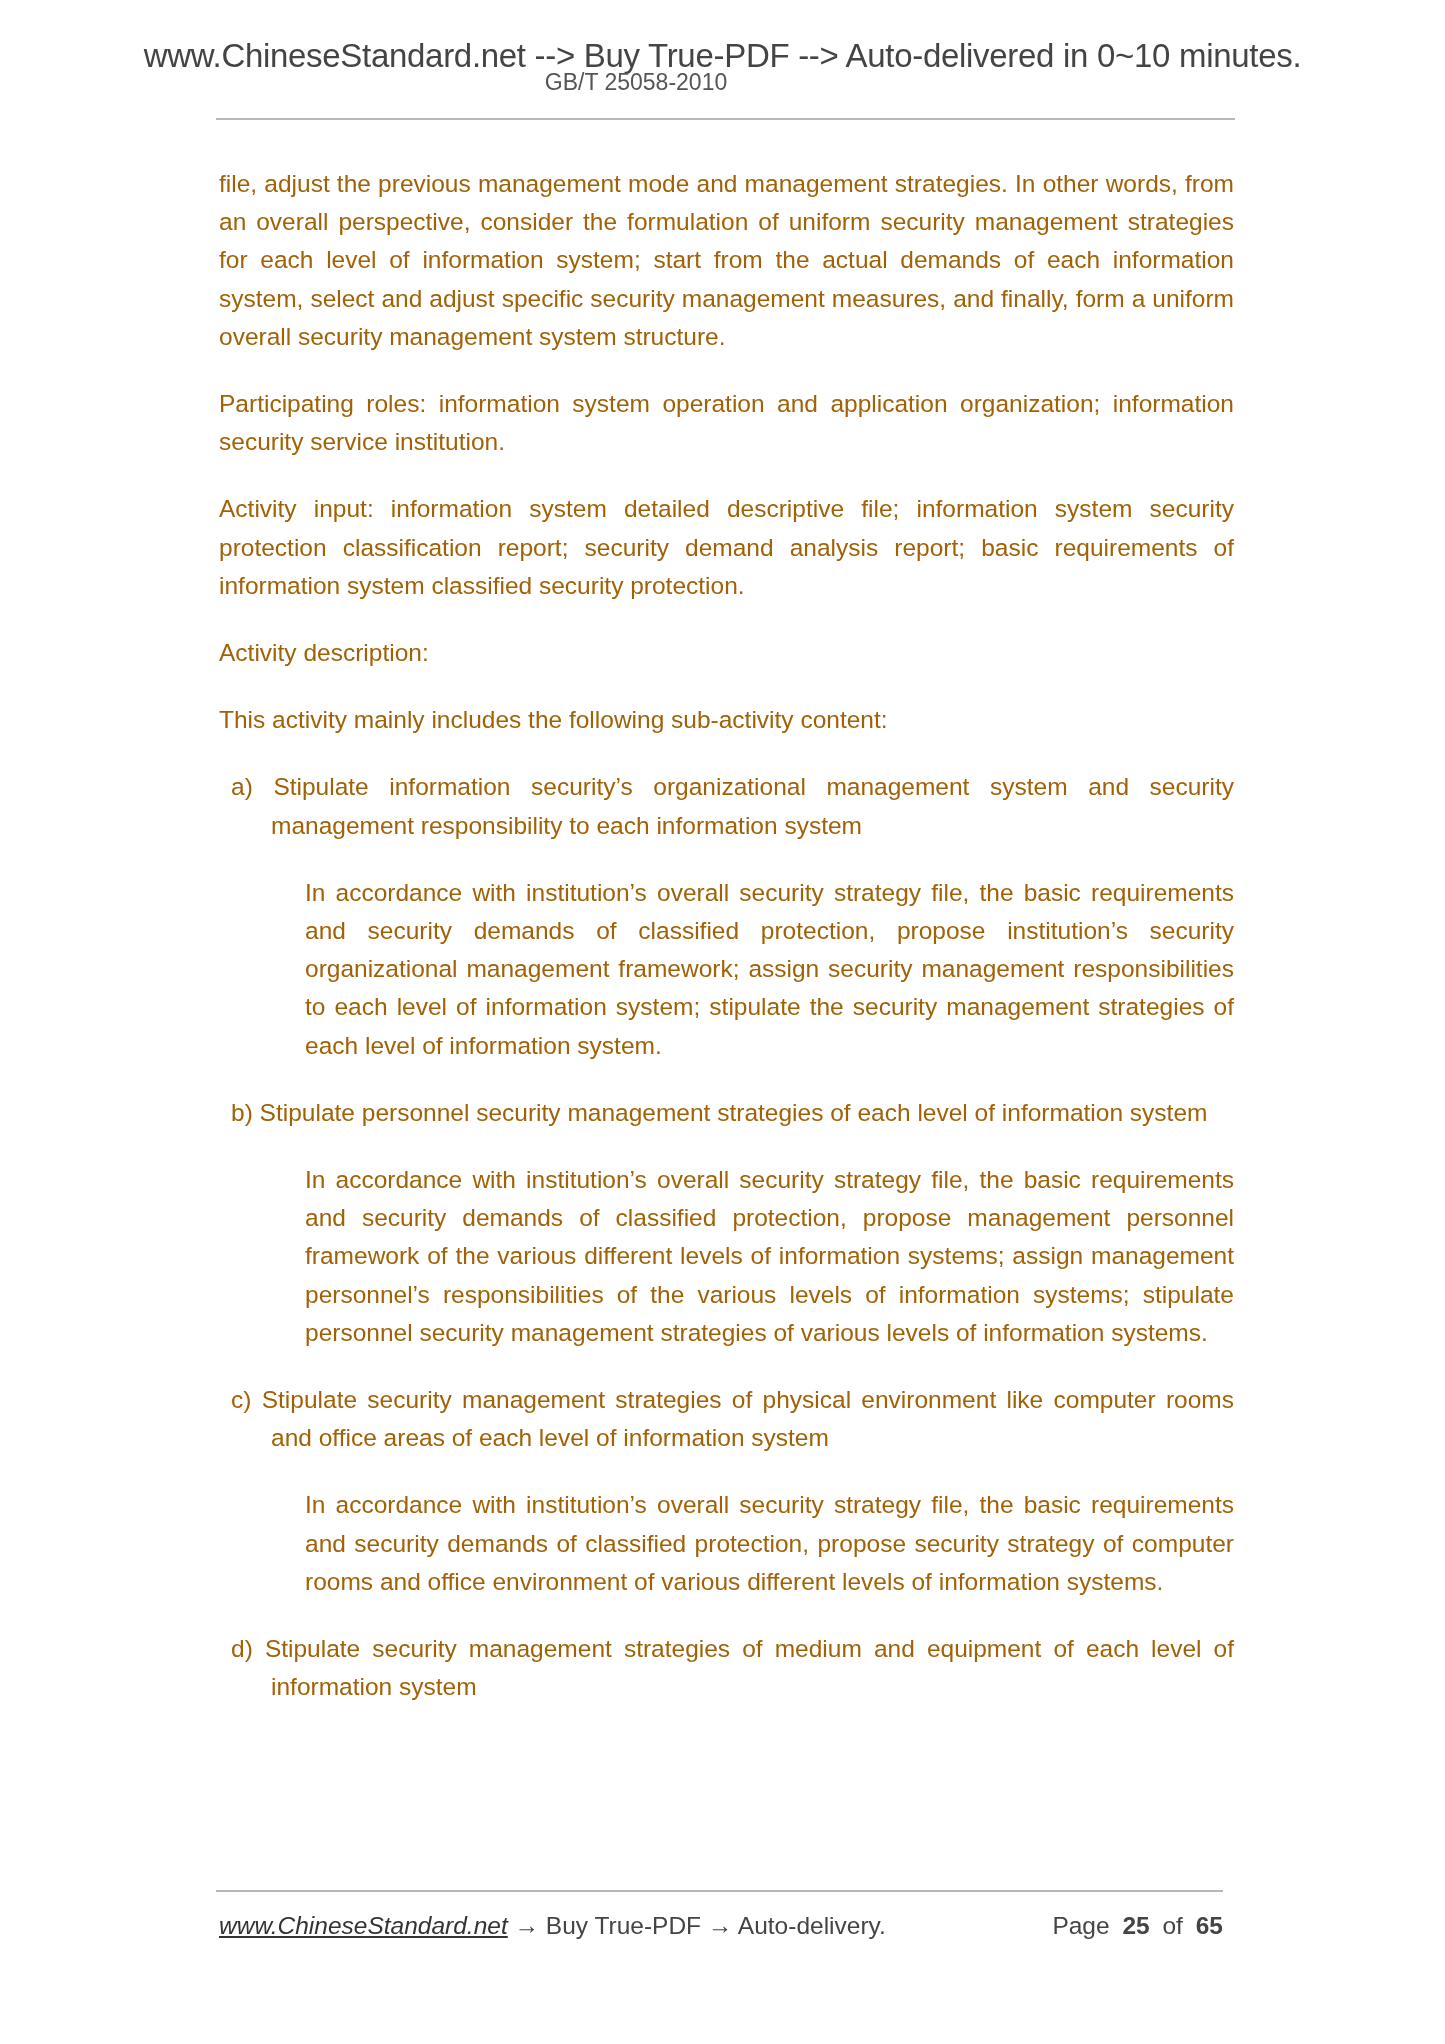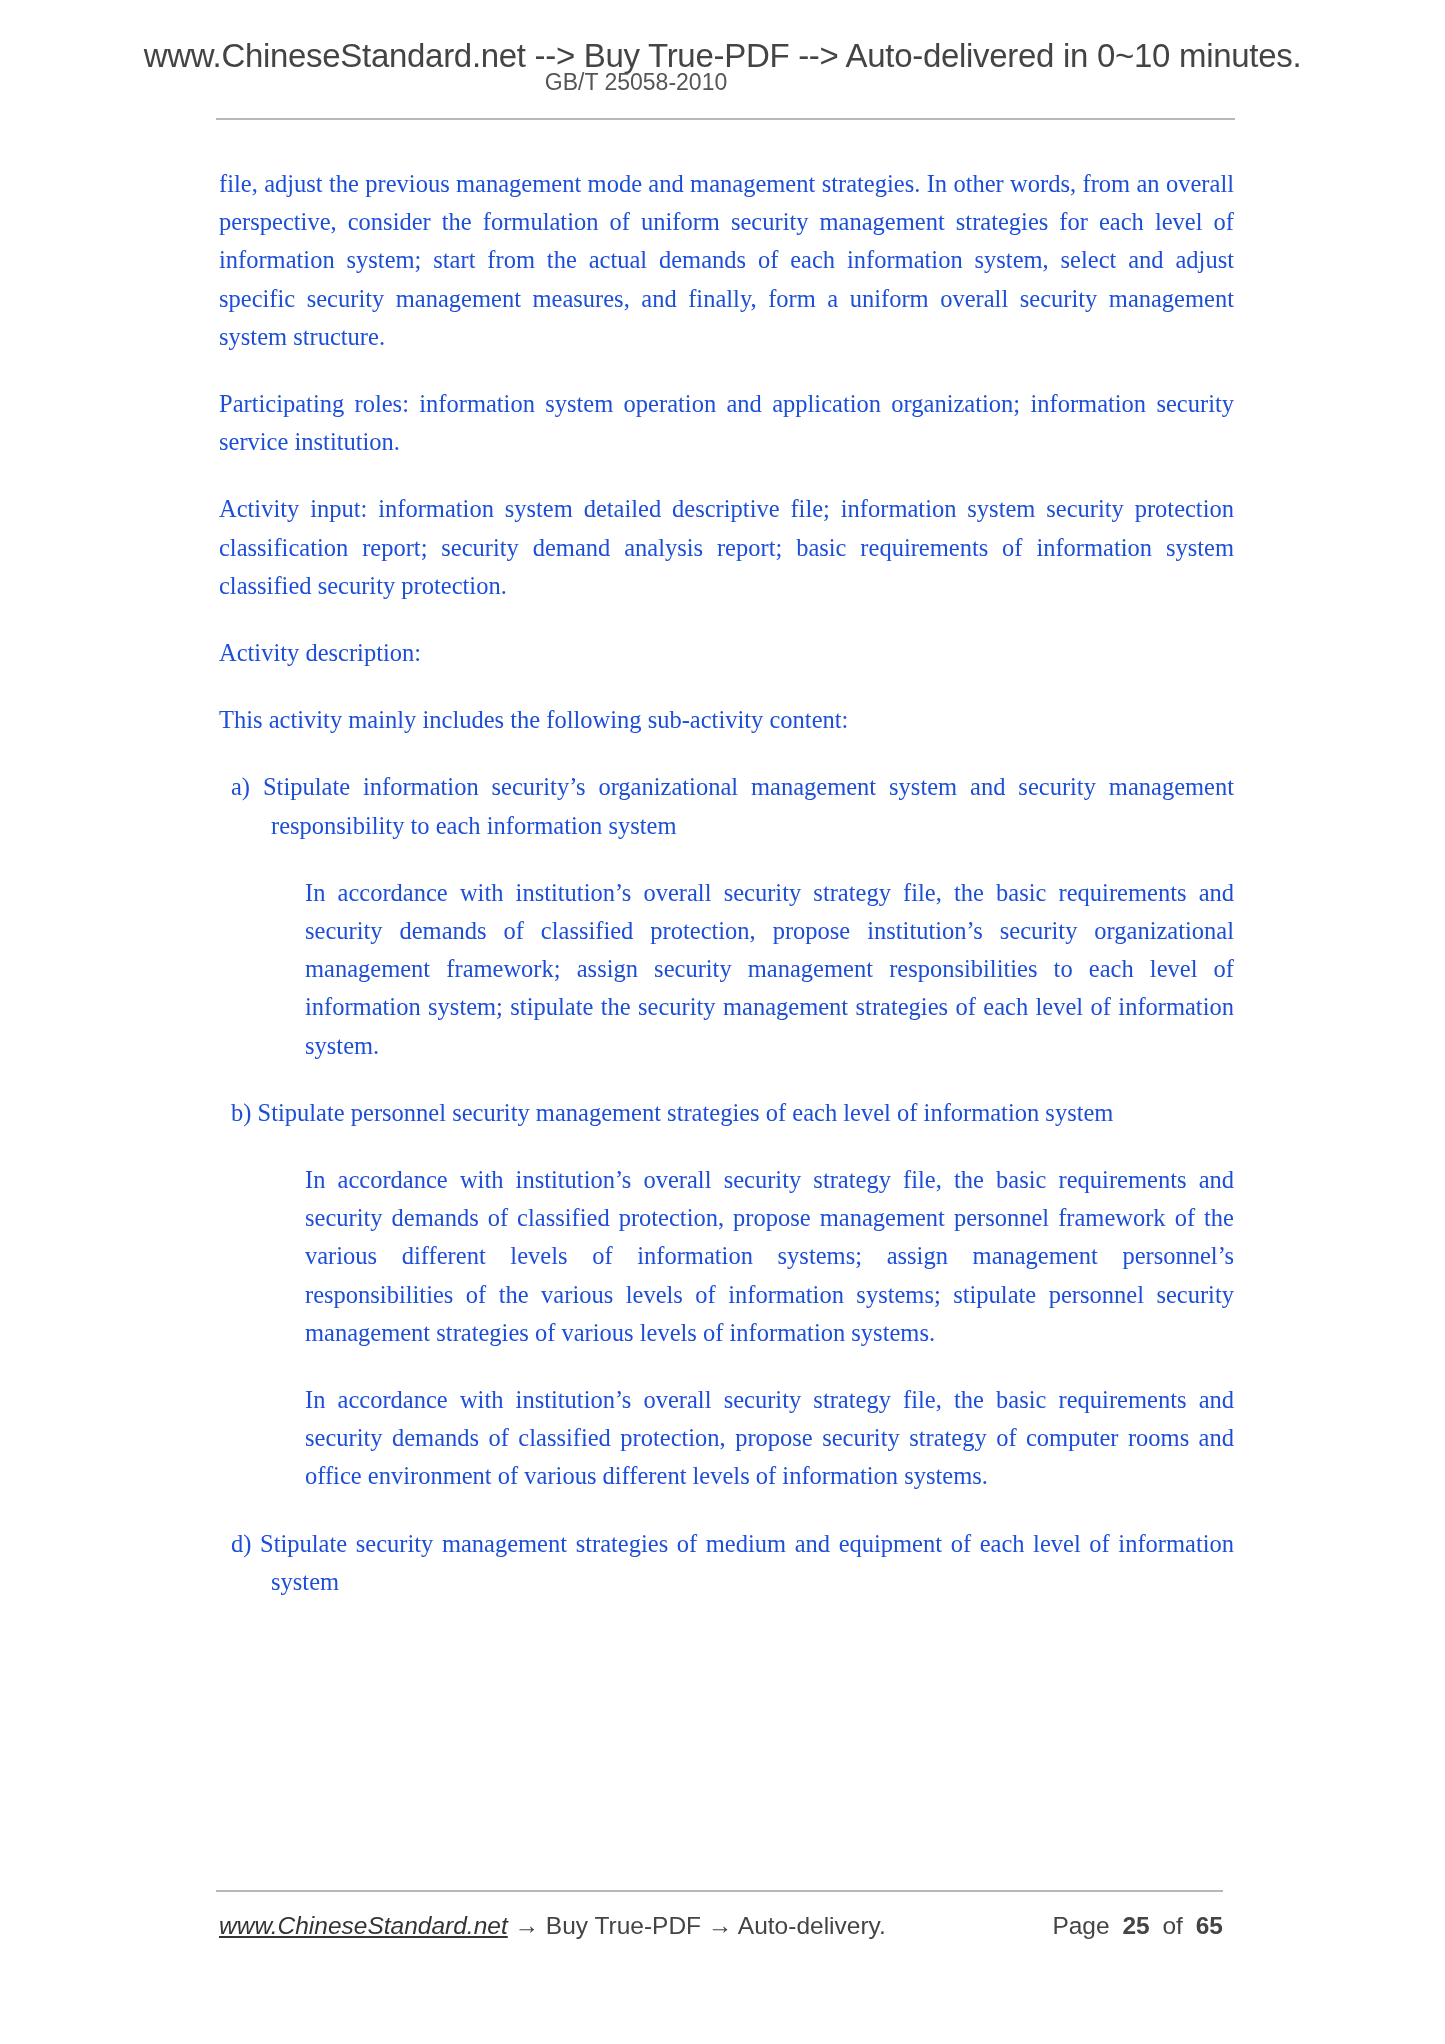--- a/index.html
+++ b/index.html
@@ -5,21 +5,21 @@
   html, body { margin:0; padding:0; background:#ffffff; }
   body { width:1445px; height:2044px; position:relative; overflow:hidden;
          font-family:"Liberation Sans", sans-serif; color:#111; }
   .banner { position:absolute; top:38px; left:0; width:1445px; text-align:center;
             font-size:33px; color:#444; letter-spacing:-0.3px; line-height:36px; }
   .docid { position:absolute; top:70px; left:0; width:1272px; text-align:center;
            font-size:23px; color:#555; line-height:24px; }
   .rule-top { position:absolute; top:118px; left:216px; width:1019px; height:0;
               border-top:2px solid #b8b8b8; }
   .content { position:absolute; top:165px; left:219px; width:1015px;
-             font-size:24.5px; line-height:38.2px; color:#1d4ed8;font-family:Liberation Serif, serif; }
+             font-size:24.5px; line-height:38.2px; color:#a16207; }
   .content p { margin:0 0 29px 0; text-align:justify; }
   .item-head { margin:0 0 29px 0; text-align:justify; padding-left:52px; text-indent:-40px; }
   .item-body { margin:0 0 29px 0; text-align:justify; padding-left:86px; }
   .rule-bottom { position:absolute; top:1890px; left:216px; width:1007px; height:0;
                  border-top:2px solid #b8b8b8; }
   .footer { position:absolute; top:1911px; left:219px; width:1004px; font-size:24.5px;
             color:#444; line-height:30px; display:flex; justify-content:space-between; }
   .footer a { color:#333; text-decoration:underline;font-style:italic; }
   .footer .page b { font-weight:bold; color:#444; }
   .footer .page span { margin-left:6px; }
@@ -37,20 +37,21 @@
   <p>Activity input: information system detailed descriptive file; information system security protection classification report; security demand analysis report; basic requirements of information system classified security protection.</p>
   <p>Activity description:</p>
   <p>This activity mainly includes the following sub-activity content:</p>
 
   <div class="item-head"><span>a)</span> <span>Stipulate information security’s organizational management system and security management responsibility to each information system</span></div>
   <div class="item-body">In accordance with institution’s overall security strategy file, the basic requirements and security demands of classified protection, propose institution’s security organizational management framework; assign security management responsibilities to each level of information system; stipulate the security management strategies of each level of information system.</div>
 
   <div class="item-head"><span>b)</span> <span>Stipulate personnel security management strategies of each level of information system</span></div>
   <div class="item-body">In accordance with institution’s overall security strategy file, the basic requirements and security demands of classified protection, propose management personnel framework of the various different levels of information systems; assign management personnel’s responsibilities of the various levels of information systems; stipulate personnel security management strategies of various levels of information systems.</div>
 
+  <div class="item-head"><span>c)</span> <span>Stipulate security management strategies of physical environment like computer rooms and office areas of each level of information system</span></div>
   <div class="item-body">In accordance with institution’s overall security strategy file, the basic requirements and security demands of classified protection, propose security strategy of computer rooms and office environment of various different levels of information systems.</div>
 
   <div class="item-head"><span>d)</span> <span>Stipulate security management strategies of medium and equipment of each level of information system</span></div>
 </div>
 
 <div class="rule-bottom"></div>
 <div class="footer">
   <div>
     <a>www.ChineseStandard.net</a><span> → Buy True-PDF → Auto-delivery.</span>
   </div>

